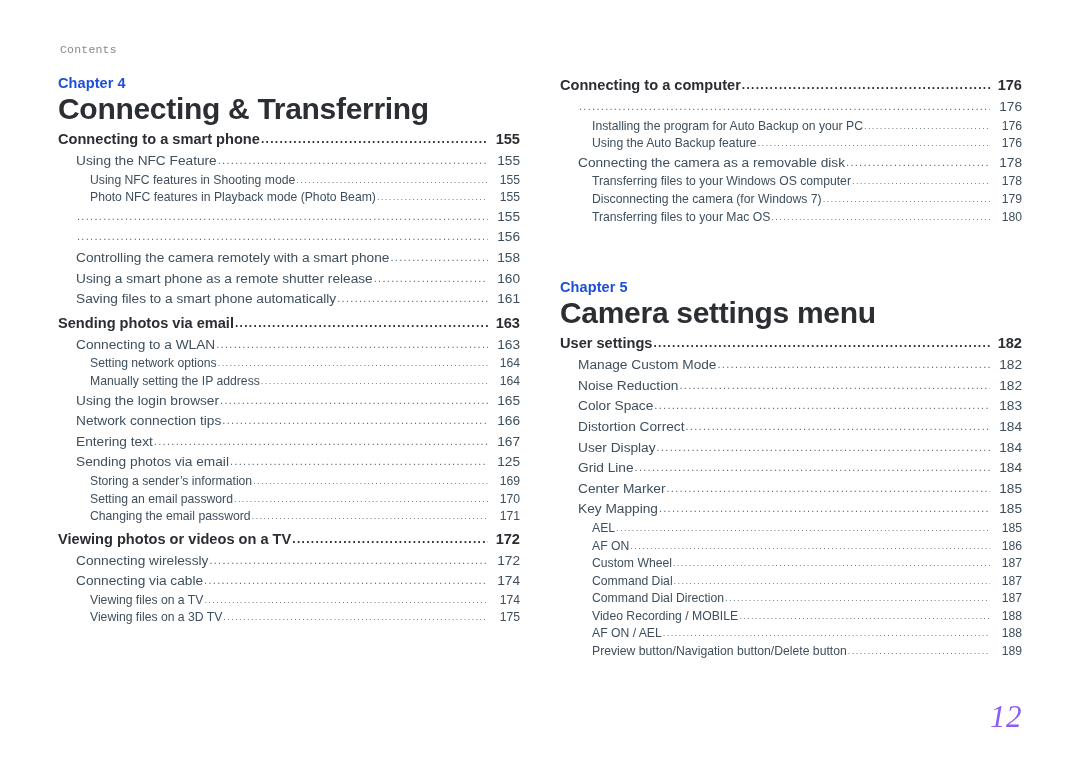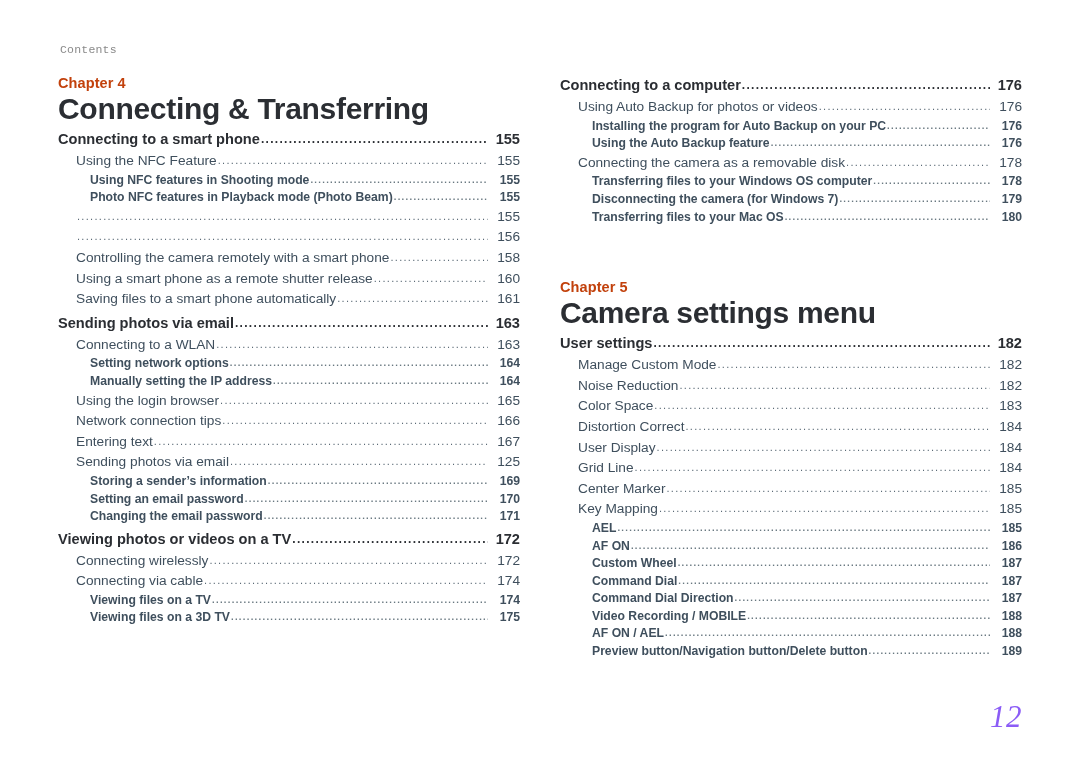--- a/index.html
+++ b/index.html
@@ -38,21 +38,21 @@
     position: absolute;
     width: 462px;
     top: 0;
   }
   .col-left  { left: 58px; }
   .col-right { left: 560px; }
 
   .chapter-block { margin-bottom: 2px; }
 
   .chapter-label {
-    color: #c2410c;
+    color: #1d4ed8;
     font-size: 14.5px;
     font-weight: bold;
     letter-spacing: 0.1px;
     line-height: 18px;
   }
   .chapter-title {
     color: #2b2e33;
     font-size: 30px;
     font-weight: bold;
     letter-spacing: -0.3px;
@@ -102,21 +102,21 @@
     font-size: 13.7px;
     line-height: 19.6px;
     padding-left: 18px;
   }
   .lvl2 .leaders { color: #5b6a76; font-size: 11px; position: relative; top: -1px;}
   .lvl2 .pg { width: 30px; font-size: 13.7px; }
 
   
   .lvl3 {
     color: #3f4f5d;
-    font-weight: bold;
+    font-weight: normal;
     font-size: 12.2px;
     line-height: 17.6px;
     padding-left: 32px;
   }
   .lvl3 .leaders { color: #697881; font-size: 9.5px; position: relative; top: -1px;}
   .lvl3 .pg { width: 30px; font-size: 12.2px; }
 
   .gap-before { margin-top: 2px; }
 
   
@@ -272,21 +272,20 @@
   </div>
 
   <div class="col col-right" style="top:74px;">
     <div id="right-top-entries">
         <div class="toc-entry lvl1">
           <span class="txt">Connecting to a computer</span>
           <span class="leaders">....................................................................................................................................................................................................................................................................</span>
           <span class="pg">176</span>
         </div>
         <div class="toc-entry lvl2">
-          <span class="txt">Using Auto Backup for photos or videos</span>
           <span class="leaders">....................................................................................................................................................................................................................................................................</span>
           <span class="pg">176</span>
         </div>
         <div class="toc-entry lvl3">
           <span class="txt">Installing the program for Auto Backup on your PC</span>
           <span class="leaders">....................................................................................................................................................................................................................................................................</span>
           <span class="pg">176</span>
         </div>
         <div class="toc-entry lvl3">
           <span class="txt">Using the Auto Backup feature</span>

